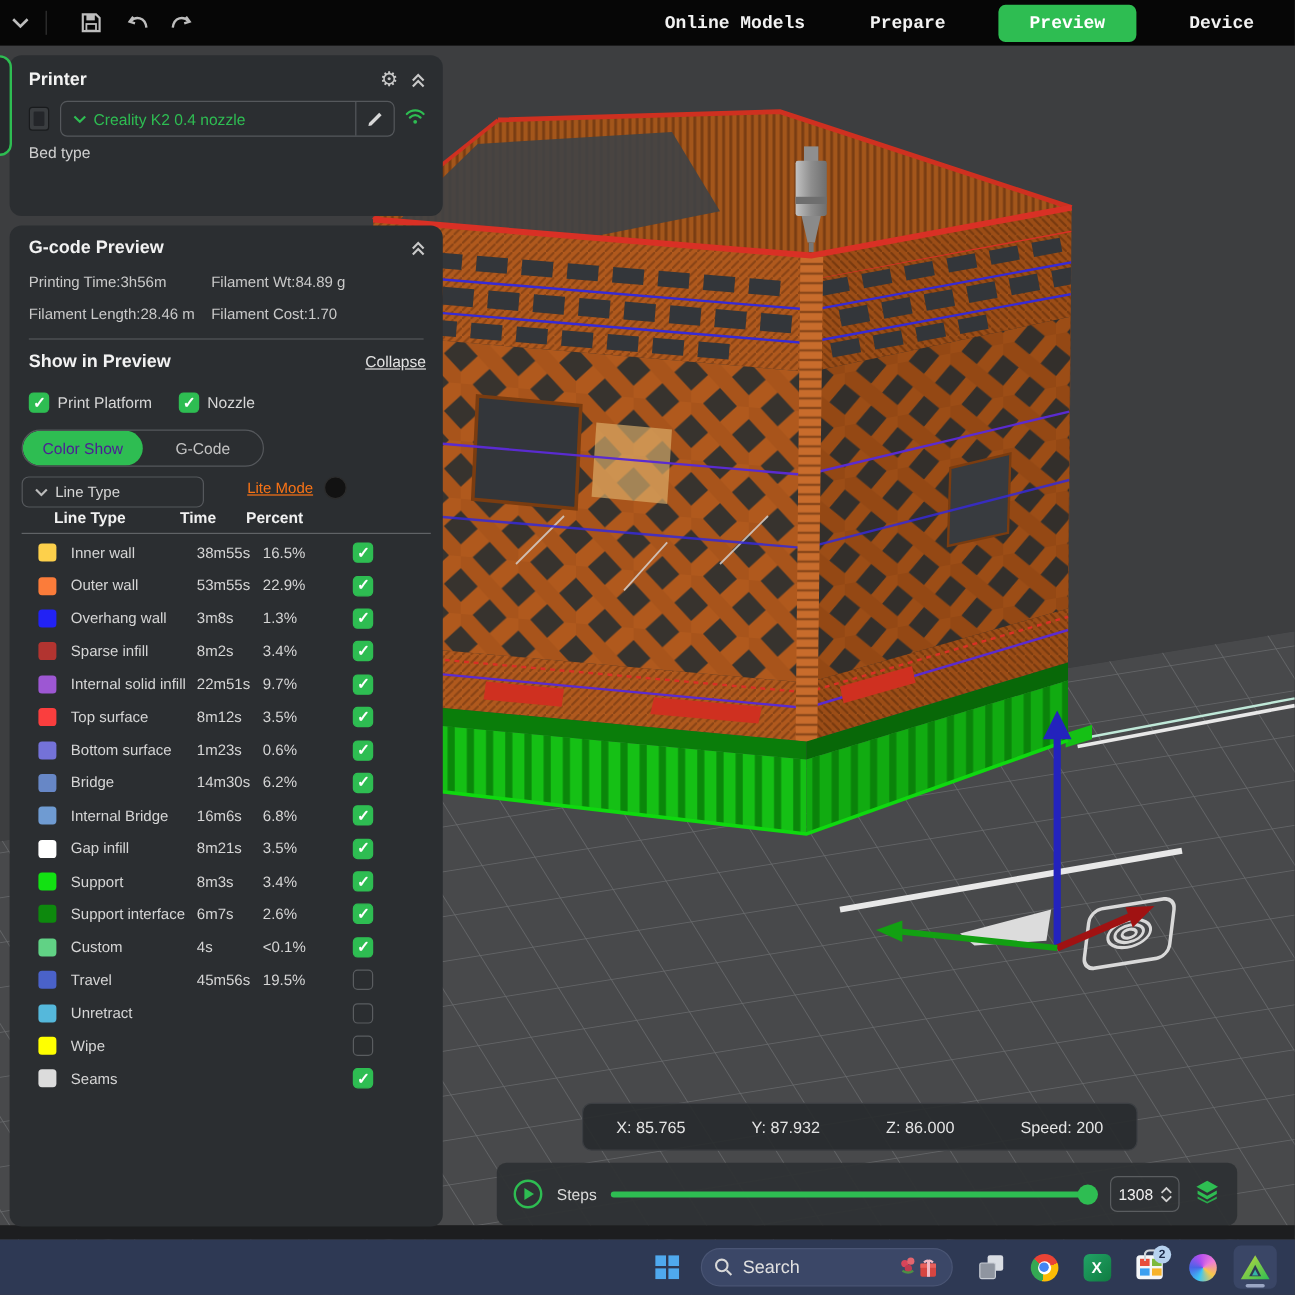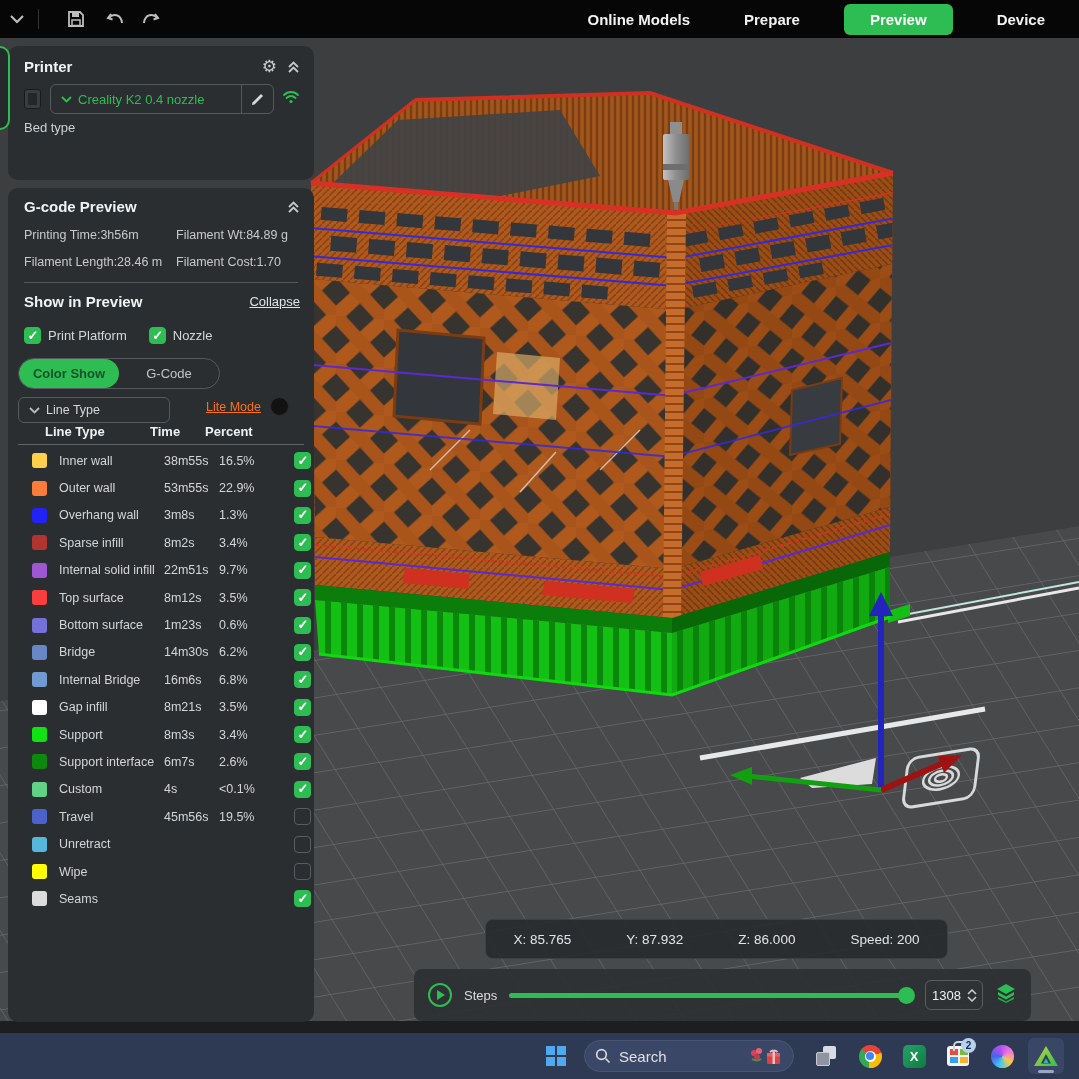--- a/index.html
+++ b/index.html
@@ -6,28 +6,28 @@
   html,body { width:1079px; height:1079px; overflow:hidden; background:#3d3e40;
               font-family:"Liberation Sans", sans-serif; }
 
   
   #topbar { position:absolute; left:0; top:0; width:1079px; height:38px; background:#060606;
             display:flex; align-items:center; z-index:30; }
   .tb-icon { width:34px; height:26px; display:flex; align-items:center; justify-content:center; cursor:pointer; }
   .tb-sep { width:1px; height:20px; background:#333; margin:0 4px; }
   #top-tabs { margin-left:auto; display:flex; align-items:center; gap:34px; padding-right:24px; }
   .top-tab { background:none; border:none; color:#f2f2f2; font-weight:bold; font-size:15px;
-             font-family:Liberation Sans, sans-serif; cursor:pointer; padding:7px 10px; border-radius:6px; }
+             font-family:Liberation Mono, monospace; cursor:pointer; padding:7px 10px; border-radius:6px; }
   .top-tab.active { background:var(--accent); color:#fff; padding:7px 26px; }
 
   
   #viewport { position:absolute; left:0; top:36px; width:1079px; height:1043px; z-index:1; }
 
   
-  .panel { position:absolute; left:8px; width:306px; background:#2b2e31; border-radius:10px; z-index:20; color:#d6d6d6; }
+  .panel { position:absolute; left:8px; width:361px; background:#2b2e31; border-radius:10px; z-index:20; color:#d6d6d6; }
   #green-tab { position:absolute; left:-16px; top:46px; width:26px; height:84px; background:#26292c;
                border:2px solid var(--accent); border-radius:10px; z-index:21; }
   #panel-printer { top:46px; height:134px; }
   #panel-gcode   { top:188px; height:834px; }
   .panel-header { position:absolute; left:16px; right:14px; display:flex; align-items:center; }
   .panel-title { font-size:15px; font-weight:bold; color:#f2f2f2; }
   .hdr-right { margin-left:auto; display:flex; align-items:center; gap:10px; }
   .gear { font-size:17px; color:#c9c9c9; cursor:pointer; line-height:1; }
   .chev2 { cursor:pointer; display:flex; }
 
@@ -54,21 +54,21 @@
 
   .ckb { display:flex; align-items:center; gap:7px; font-size:13px; color:#d6d6d6; cursor:pointer; }
   .box { width:17px; height:17px; border-radius:4px; border:1.5px solid #5a5d60; position:relative; }
   .box.checked { background:var(--accent); border-color:var(--accent); }
   .box.checked::after { content:"✓"; position:absolute; left:2.5px; top:-0.5px; color:#fff; font-size:13px; font-weight:bold; }
 
   #mode-tabs { position:absolute; left:10px; top:170px; width:202px; height:31px; border:1px solid #55585c;
                border-radius:16px; display:flex; overflow:hidden; }
   .mode-tab { flex:1; display:flex; align-items:center; justify-content:center; font-size:13px; color:#c3c3c3;
               cursor:pointer; background:transparent; border:none; font-family:inherit; }
-  .mode-tab.active { background:var(--accent); color:#14532d; font-weight:bold; border-radius:16px; }
+  .mode-tab.active { background:var(--accent); color:#4c1d95; font-weight:normal; border-radius:16px; }
 
   #linetype-drop { position:absolute; left:10px; top:209px; width:152px; height:26px; }
   #linetype-drop span { font-size:12.5px; color:#d6d6d6; }
   #lite-mode { position:absolute; left:198px; top:212px; font-size:12.5px; color:#f97316; text-decoration:underline; cursor:pointer; }
   #lite-toggle { position:absolute; left:262px; top:209px; width:19px; height:19px; border-radius:50%;
                  background:#121212; border:1px solid #2c2c2c; cursor:pointer; }
 
   .thead { position:absolute; top:236px; left:0; right:0; font-size:13px; font-weight:bold; color:#f0f0f0; }
   .thead .c1 { position:absolute; left:37px; } .thead .c2 { position:absolute; left:142px; }
   .thead .c3 { position:absolute; left:197px; }

